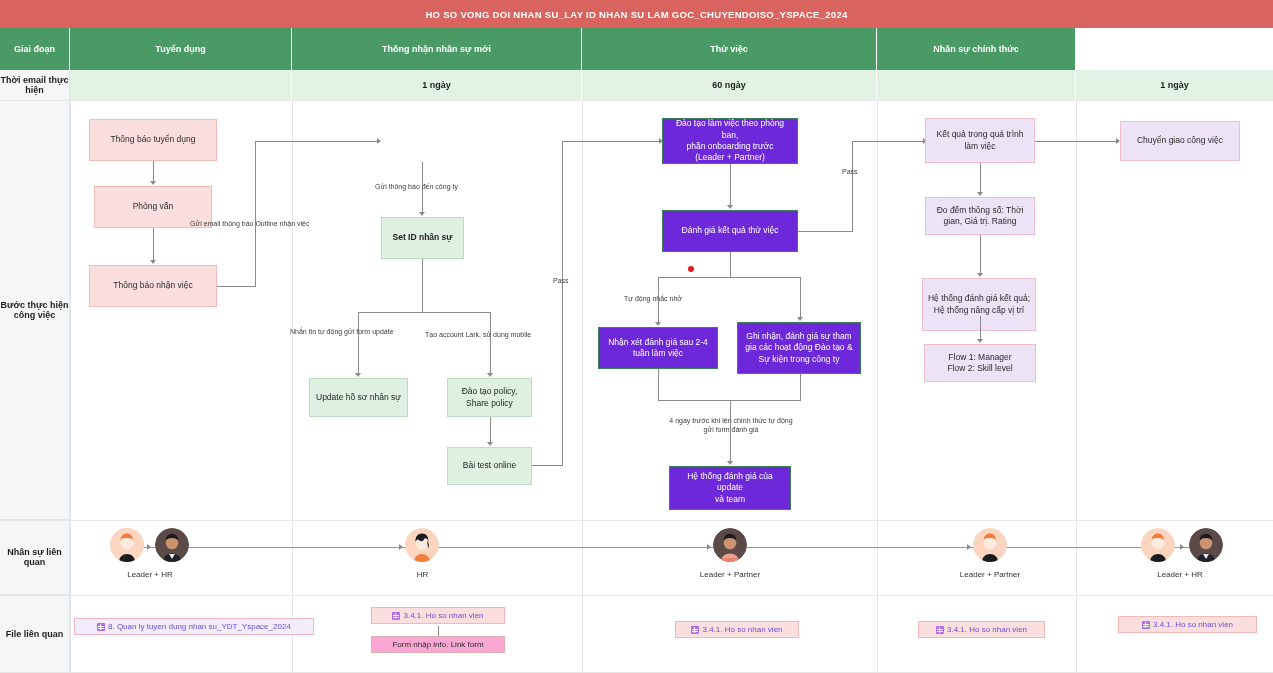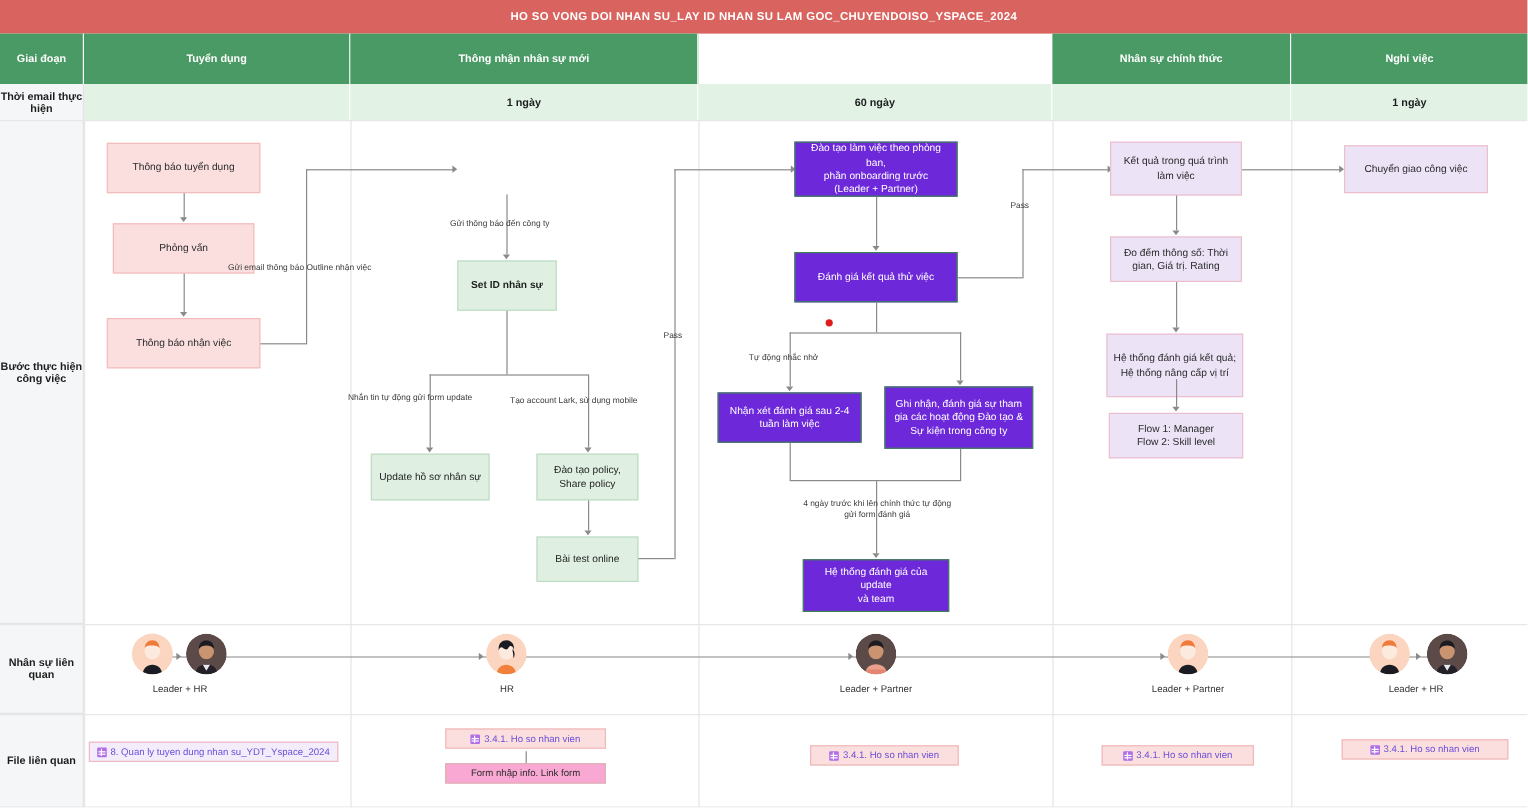--- a/index.html
+++ b/index.html
@@ -70,21 +70,21 @@
   .reddot{ position:absolute; width:6px;height:6px;border-radius:50%;background:#e01b1b; }
 
   
   .av{ position:absolute; width:34px; height:34px; border-radius:50%;
        overflow:hidden; }
   .avcap{ position:absolute; font-size:8px; color:#333; text-align:center; white-space:nowrap; }
 
   
   .chip{
     position:absolute; display:flex; align-items:center; gap:3px;
-    font-size:8px; padding:3px 6px; white-space:nowrap;
+    font-size:8px; padding:3px 22px; white-space:nowrap;
   }
   .chip-pinkborder{ background:#fbdede; border:1px solid #f0b8b8; color:#6b4fd8; }
   .chip-purple{ background:#f3ecfb; border:1px solid #f0b8c4; color:#6b4fd8; }
   .chip-plain{ background:#f9a8d4; border:1px solid #ddb1b1; color:#2b2b2b; justify-content:center;}
   .gi{ display:inline-block; width:8px;height:8px;
        background:#b06fe6; position:relative; flex:0 0 auto; border-radius:1px;}
   .gi::before{content:"";position:absolute;left:1px;top:1px;right:1px;bottom:1px;
        background:
          linear-gradient(#fff,#fff) 0 2px/100% 1px no-repeat,
          linear-gradient(#fff,#fff) 0 4px/100% 1px no-repeat,
@@ -93,22 +93,22 @@
 </head>
 <body>
 
 <div id="board">
 
   <div class="titlebar">HO SO VONG DOI NHAN SU_LAY ID NHAN SU LAM GOC_CHUYENDOISO_YSPACE_2024</div>
 
   <div class="hdr-cell" style="left:0;top:28px;width:70px;height:42px">Giai đoạn</div>
   <div class="hdr-cell" style="left:70px;top:28px;width:222px;height:42px">Tuyển dụng</div>
   <div class="hdr-cell" style="left:292px;top:28px;width:290px;height:42px">Thông nhận nhân sự mới</div>
+  <div class="hdr-cell" style="left:582px;top:28px;width:295px;height:42px">Thử việc</div>
   <div class="hdr-cell" style="left:877px;top:28px;width:199px;height:42px">Nhân sự chính thức</div>
-  <div class="hdr-cell" style="left:1076px;top:28px;width:197px;height:42px;border-right:none">Nghỉ việc</div>
 
   <div class="dur-cell" style="left:0;top:70px;width:70px;height:30px;background:#f5f6f7;border-right:1px solid #e3e4e6">Thời email thực hiện</div>
   <div class="dur-cell" style="left:70px;top:70px;width:222px;height:30px"></div>
   <div class="dur-cell" style="left:292px;top:70px;width:290px;height:30px">1 ngày</div>
   <div class="dur-cell" style="left:582px;top:70px;width:295px;height:30px">60 ngày</div>
   <div class="dur-cell" style="left:877px;top:70px;width:199px;height:30px"></div>
   <div class="dur-cell" style="left:1076px;top:70px;width:197px;height:30px;border-right:none">1 ngày</div>
 
   <div class="rowlabel" style="top:100px;width:70px;height:420px">Bước thực hiện công việc</div>
   <div class="rowlabel" style="top:520px;width:70px;height:75px">Nhân sự liên quan</div>

